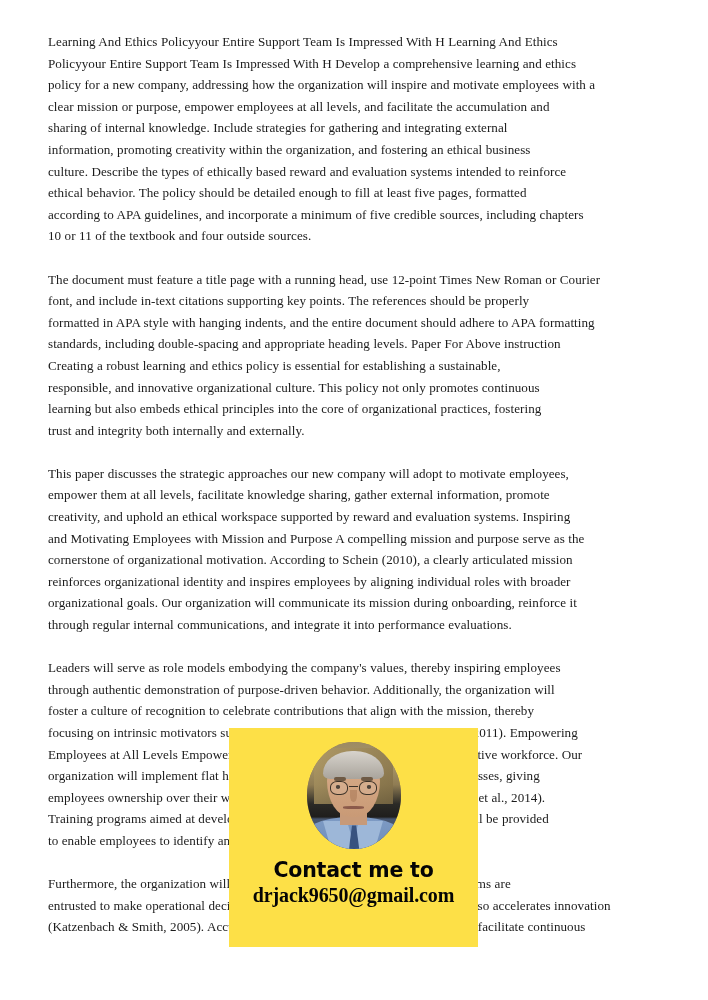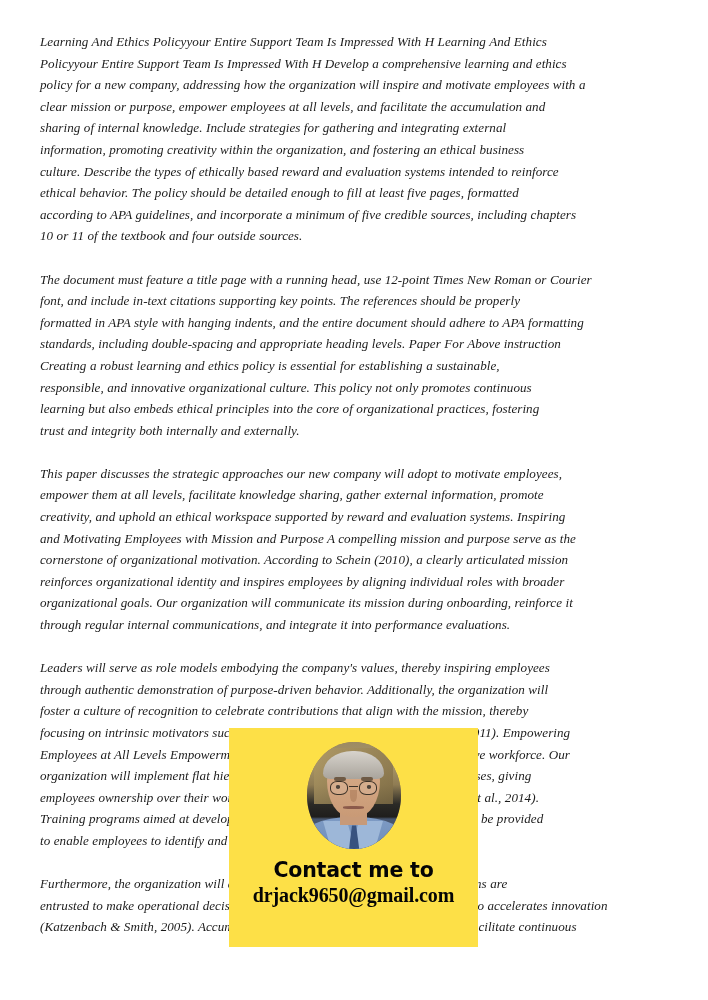--- a/index.html
+++ b/index.html
@@ -17,24 +17,23 @@
   }
 
   #page {
     position: absolute;
     inset: 0;
     background: #ffffff;
   }
 
   #doc-body {
     position: absolute;
-    left: 40px;
+    left: 48px;
     top: 31px;
     width: 600px;
-    font-style: italic;
   }
 
   .para {
     margin: 0 0 21.6px 0;
     font-size: 13.1px;
     line-height: 21.6px;
     color: #1b1b1b;
     text-align: left;
     white-space: pre-wrap;
     word-spacing: 0.1px;

